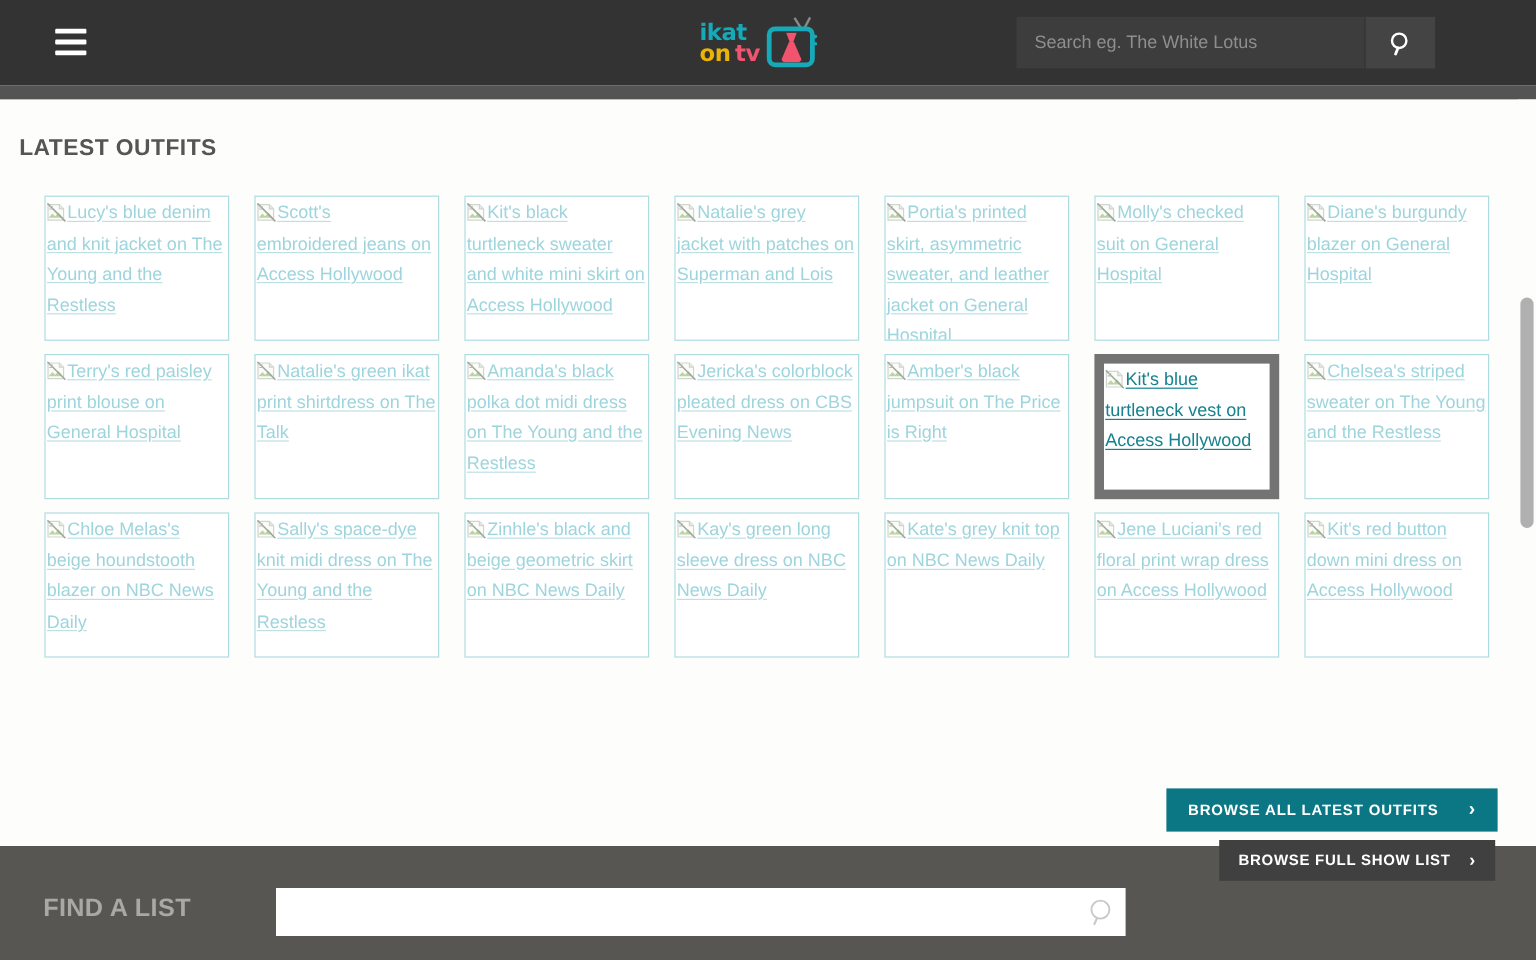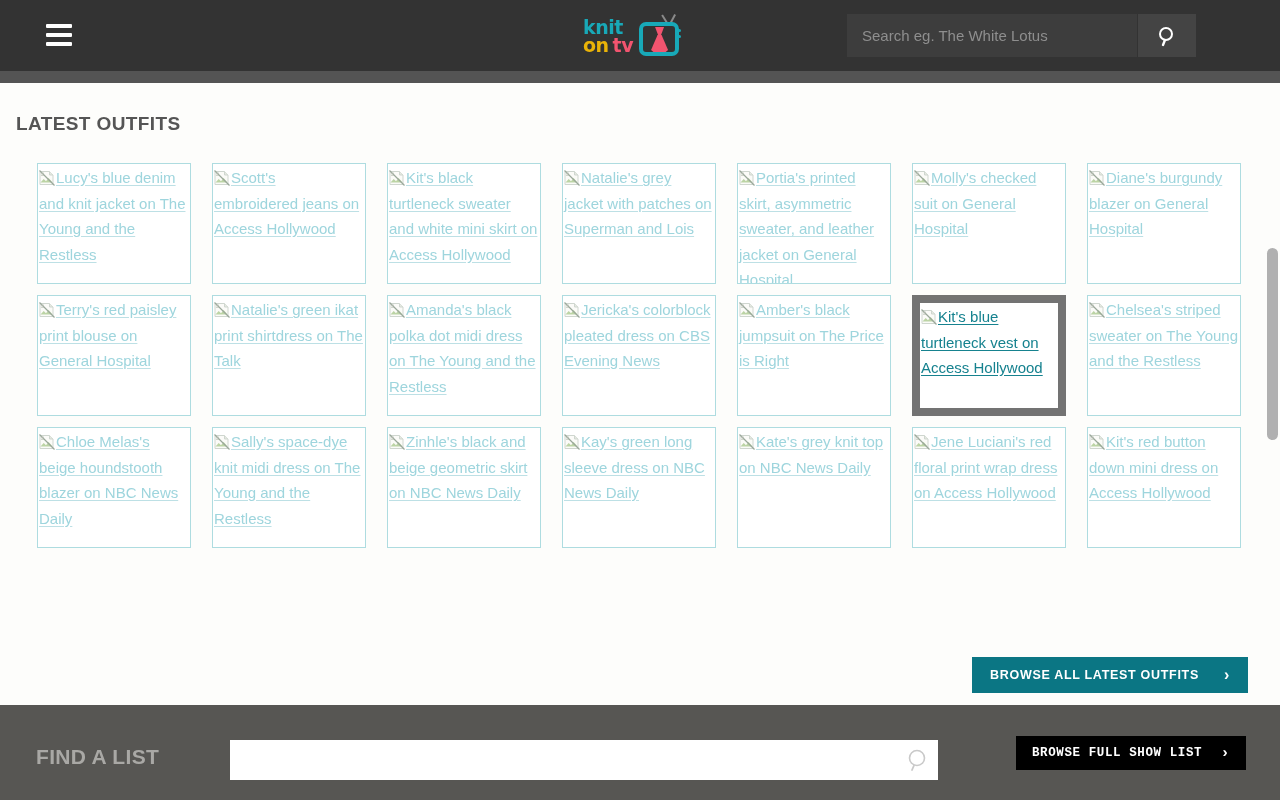--- a/index.html
+++ b/index.html
@@ -200,28 +200,28 @@
     flex: 1; height: 38px; border: none; outline: none;
     font-size: 15px; padding: 0 12px;
     font-family: "Liberation Sans", sans-serif;
     color: #333;
   }
   .show-search-icon {
     width: 42px; display: flex; align-items: center; justify-content: center;
     cursor: pointer;
   }
   .footer-btn {
-    position: absolute; left: 1016px; top: 736px;
+    position: absolute; left: 1016px; top: 700px;
     width: 230px; height: 34px;
-    background: #000000; border: none; cursor: pointer;
+    background: #404040; border: none; cursor: pointer;
     color: #ffffff; font-size: 12.5px; font-weight: bold;
     letter-spacing: 0.6px;
     display: flex; align-items: center;
     padding: 0 16px;
-    font-family: Liberation Mono, monospace;
+    font-family: Liberation Sans, sans-serif;
   }
   .footer-btn .lbl { flex: 1; text-align: left; }
   .footer-btn .chev { font-size: 15px; font-weight: bold; }
 
   
   .scrollbar-track {
     position: absolute; right: 0; top: 83px;
     width: 15px; height: 622px;
     background: #fdfdfb;
   }
@@ -237,21 +237,21 @@
 <div class="header">
 
   <div class="hamburger">
     <span></span>
     <span></span>
     <span></span>
   </div>
 
   <div class="logo">
     <div class="logo-text">
-      <span class="logo-worn">knit</span>
+      <span class="logo-worn">ikat</span>
       <span class="logo-line2">
         <span class="logo-on">on</span>
         <span class="logo-tv">tv</span>
       </span>
     </div>
     <div class="logo-tv-box">
       <div class="tv-antenna">
         <i class="l"></i>
           <i class="r"></i>
       </div>

